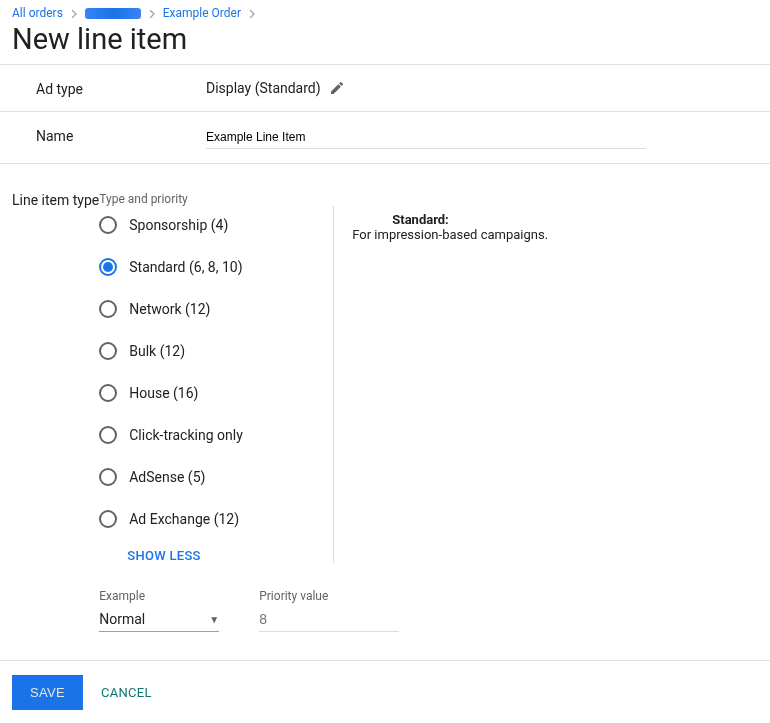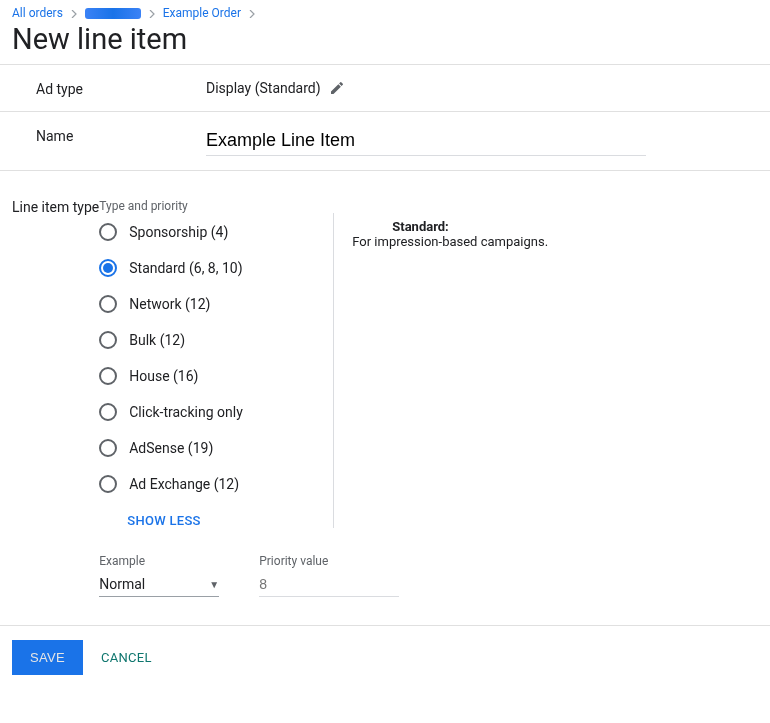--- a/index.html
+++ b/index.html
@@ -59,41 +59,41 @@
     gap: 8px;
     font-size: 14px;
   }
   .edit-icon {
     width: 16px; height: 16px;
     color: #5f6368;
     cursor: pointer;
   }
   .name-input {
     width: 440px;
-    font-size: 18px;
+    font-size: 12px;
     border: none;
     border-bottom: 1px solid #dadce0;
     padding: 4px 0;
     outline: none;
     background: transparent;
   }
   .big-section {
     border-top: 1px solid #e0e0e0;
     padding: 28px 12px;
     display: flex;
   }
   .subhead {
     font-size: 12px;
     color: #5f6368;
     margin-bottom: 10px;
   }
   .radio-list {
     display: flex;
     flex-direction: column;
-    gap: 18px;
+    gap: 24px;
   }
   .radio-row {
     display: flex;
     align-items: center;
     gap: 12px;
     cursor: pointer;
   }
   .radio-outer {
     width: 18px; height: 18px;
     border: 2px solid #5f6368;
@@ -273,21 +273,21 @@
             <div class="radio-row">
               <div class="radio-outer"></div>
               <span class="radio-label">House (16)</span>
             </div>
             <div class="radio-row">
               <div class="radio-outer"></div>
               <span class="radio-label">Click-tracking only</span>
             </div>
             <div class="radio-row">
               <div class="radio-outer"></div>
-              <span class="radio-label">AdSense (19)</span>
+              <span class="radio-label">AdSense (5)</span>
             </div>
             <div class="radio-row">
               <div class="radio-outer"></div>
               <span class="radio-label">Ad Exchange (12)</span>
             </div>
           </div>
         <div class="show-less">SHOW LESS</div>
       </div>
       <div class="divider-col"></div>
       <div class="info-col">

